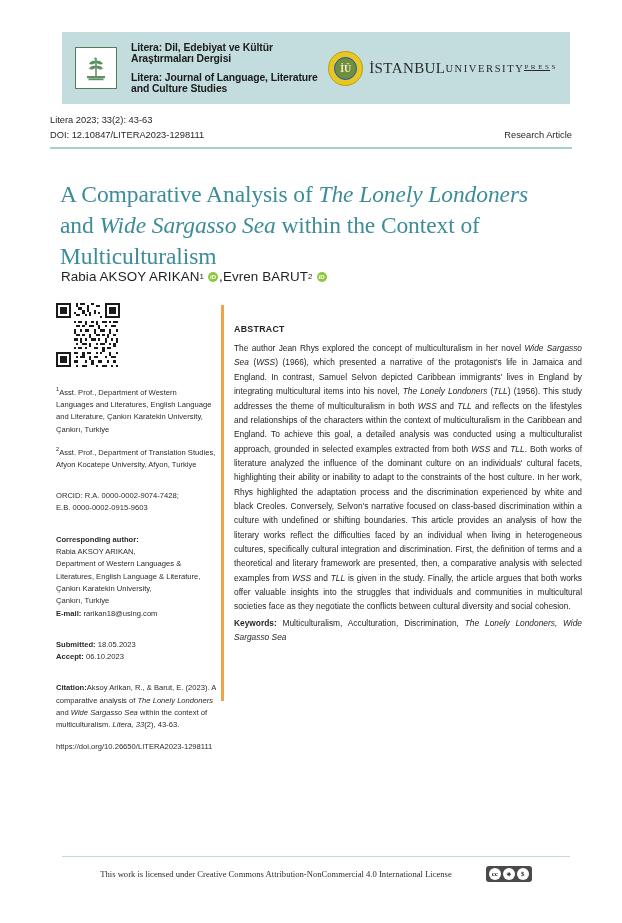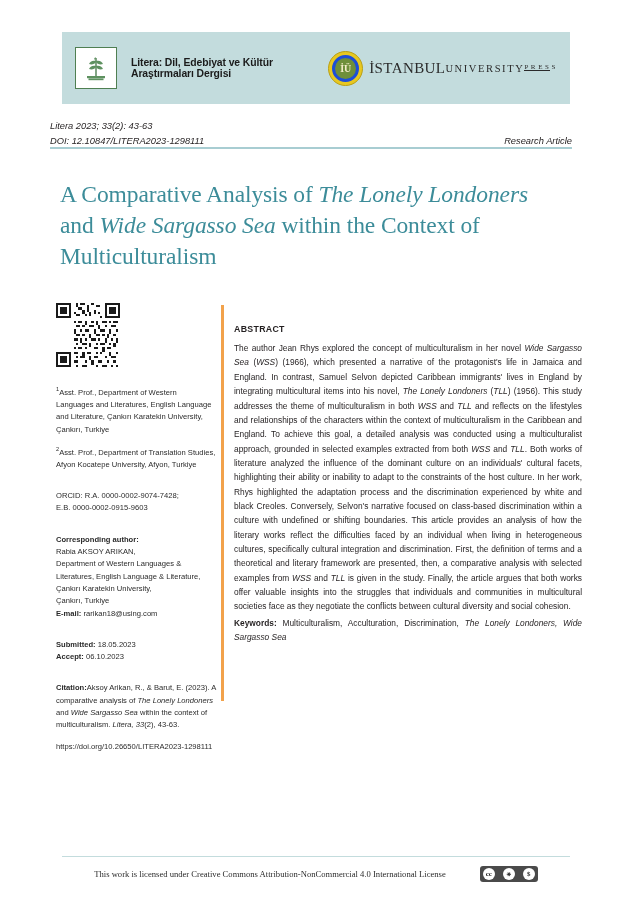--- a/index.html
+++ b/index.html
@@ -75,21 +75,21 @@
     display: flex;
     align-items: center;
     justify-content: center;
     margin-right: 6px;
   }
   .press-seal-inner {
     width: 21px;
     height: 21px;
     border-radius: 50%;
     background: #6f8f3a;
-    border: 3px solid #1d4ed8;
+    border: 1px solid #1d4ed8;
     display: flex;
     align-items: center;
     justify-content: center;
     color: #f3ecc8;
     font-size: 10px;
     font-family: "Liberation Serif", serif;
     font-weight: bold;
   }
   .press-words {
     display: flex;
@@ -113,23 +113,22 @@
     left: 0; top: 50%;
     width: 26px;
     height: 1px;
     background: #2b2b2b;
   }
 
   
   .meta-block {
     position: absolute;
     left: 50px;
-    top: 119px;
+    top: 113px;
     width: 522px;
-    font-style: italic;
   }
   .meta-row {
     display: flex;
     justify-content: space-between;
     align-items: baseline;
     font-size: 9.3px;
     color: #231f20;
     line-height: 1.65;
   }
   .rule-teal {
@@ -268,21 +267,21 @@
     font-family: "Liberation Serif", serif;
     font-size: 8.6px;
     color: #2b2b2b;
   }
   .cc-badge {
     display: flex;
     align-items: center;
     background: #4a4a4a;
     border-radius: 3px;
     padding: 2px 3px;
-    gap: 8px;
+    gap: 2px;
     margin-left: 24px;
   }
   .cc-circle {
     width: 12px;
     height: 12px;
     border-radius: 50%;
     background: #ffffff;
     color: #2b2b2b;
     font-size: 7px;
     line-height: 12px;
@@ -304,20 +303,21 @@
         <path d="M15 8 C19 7,21 9,22 11 C19 12,16 11,15 9 Z" fill="#5e9160"></path>
         <path d="M15 13 C11 12,9 14,8 16 C11 17,14 16,15 14 Z" fill="#5e9160"></path>
         <path d="M15 13 C19 12,21 14,22 16 C19 17,16 16,15 14 Z" fill="#5e9160"></path>
         <path d="M15 4.5 C13.5 4,13 5.5,13.2 6.5 C14.2 6.6,15 6,15 4.5 Z" fill="#5e9160"></path>
         <rect x="6" y="23" width="18" height="2.2" fill="#5e9160"></rect>
         <rect x="7.5" y="25.4" width="15" height="1.8" fill="#5e9160"></rect>
       </svg>
     </div>
     <div class="journal-titles">
       <div class="journal-title-tr">Litera: Dil, Edebiyat ve Kültür Araştırmaları Dergisi</div>
+      <div class="journal-title-en">Litera: Journal of Language, Literature and Culture Studies</div>
     </div>
     <div class="press-logo">
       <div class="press-seal">
         <div class="press-seal-inner">İÜ</div>
       </div>
       <div class="press-words">
         <div class="press-istanbul">İSTANBUL</div>
         <div class="press-university">UNIVERSITY</div>
         <div class="press-press">PRESS</div>
       </div>
@@ -331,20 +331,29 @@
     </div>
     <div class="meta-row">
       <span>DOI: 12.10847/LITERA2023-1298111</span>
       <span>Research Article</span>
     </div>
   </div>
   <div class="rule-teal"></div>
 
   <h1 class="paper-title"><span>A Comparative Analysis of </span><i>The Lonely Londoners</i><span> and </span><i>Wide Sargasso Sea</i><span> within the Context of Multiculturalism</span></h1>
 
+  <div class="authors">
+    <span>Rabia AKSOY ARIKAN</span>
+      <sup>1</sup>
+    <span class="orcid"></span>
+    <span>, </span>
+    <span>Evren BARUT</span>
+      <sup>2</sup>
+    <span class="orcid"></span>
+  </div>
 
   <div class="sidebar">
     <svg class="qr" viewBox="0 0 29 29" shape-rendering="crispEdges">
       <rect width="29" height="29" fill="#ffffff"></rect>
       <g fill="#1a1a1a">
         <rect x="0" y="0" width="7" height="1"></rect>
           <rect x="0" y="6" width="7" height="1"></rect>
         <rect x="0" y="0" width="1" height="7"></rect>
           <rect x="6" y="0" width="1" height="7"></rect>
         <rect x="2" y="2" width="3" height="3"></rect>

